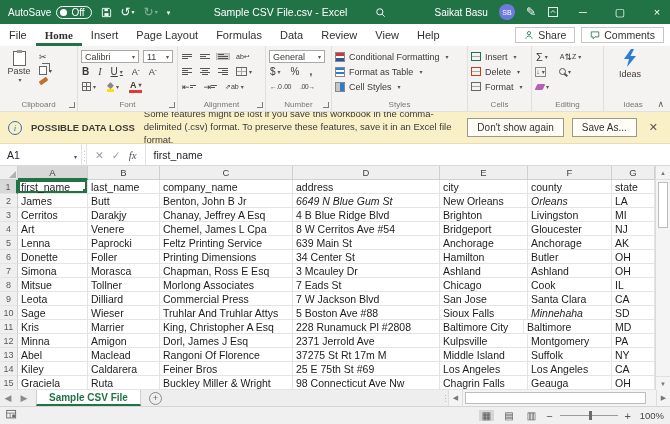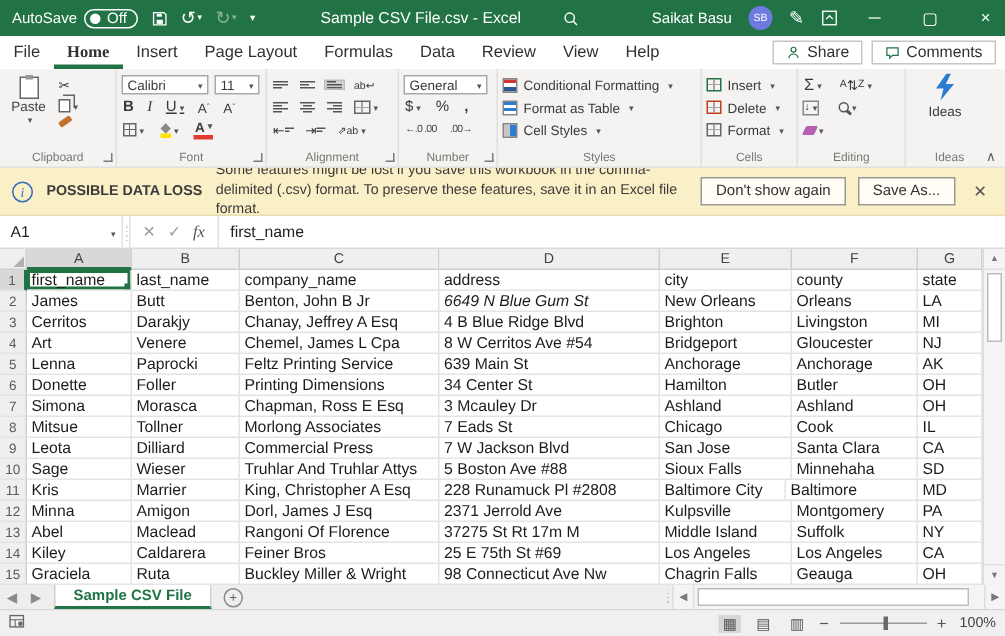--- a/index.html
+++ b/index.html
@@ -466,21 +466,21 @@
         <div class="cell" style="width: 84px;">county</div>
         <div class="cell" style="width: 43px;">state</div>
       </div>
       <div class="grow">
         <div class="rownum">2</div>
         <div class="cell" style="width: 70px;">James</div>
         <div class="cell" style="width: 72px;">Butt</div>
         <div class="cell" style="width: 133px;">Benton, John B Jr</div>
         <div class="cell" style="width: 147px; font-style: italic;">6649 N Blue Gum St</div>
         <div class="cell" style="width: 88px;">New Orleans</div>
-        <div class="cell" style="width: 84px;">Orleans</div>
+        <div class="cell" style="width: 84px; font-style: italic;">Orleans</div>
         <div class="cell" style="width: 43px;">LA</div>
       </div>
       <div class="grow">
         <div class="rownum">3</div>
         <div class="cell" style="width: 70px;">Cerritos</div>
         <div class="cell" style="width: 72px;">Darakjy</div>
         <div class="cell" style="width: 133px;">Chanay, Jeffrey A Esq</div>
         <div class="cell" style="width: 147px;">4 B Blue Ridge Blvd</div>
         <div class="cell" style="width: 88px;">Brighton</div>
         <div class="cell" style="width: 84px;">Livingston</div>
@@ -546,21 +546,21 @@
         <div class="cell" style="width: 84px;">Santa Clara</div>
         <div class="cell" style="width: 43px;">CA</div>
       </div>
       <div class="grow">
         <div class="rownum">10</div>
         <div class="cell" style="width: 70px;">Sage</div>
         <div class="cell" style="width: 72px;">Wieser</div>
         <div class="cell" style="width: 133px;">Truhlar And Truhlar Attys</div>
         <div class="cell" style="width: 147px;">5 Boston Ave #88</div>
         <div class="cell" style="width: 88px;">Sioux Falls</div>
-        <div class="cell" style="width: 84px;">Minnehaha</div>
+        <div class="cell" style="width: 84px; font-style: italic;">Minnehaha</div>
         <div class="cell" style="width: 43px;">SD</div>
       </div>
       <div class="grow">
         <div class="rownum">11</div>
         <div class="cell" style="width: 70px;">Kris</div>
         <div class="cell" style="width: 72px;">Marrier</div>
         <div class="cell" style="width: 133px;">King, Christopher A Esq</div>
         <div class="cell" style="width: 147px;">228 Runamuck Pl #2808</div>
         <div class="cell" style="width: 84px;">Baltimore City</div>
         <div class="cell" style="width: 88px;">Baltimore</div>

